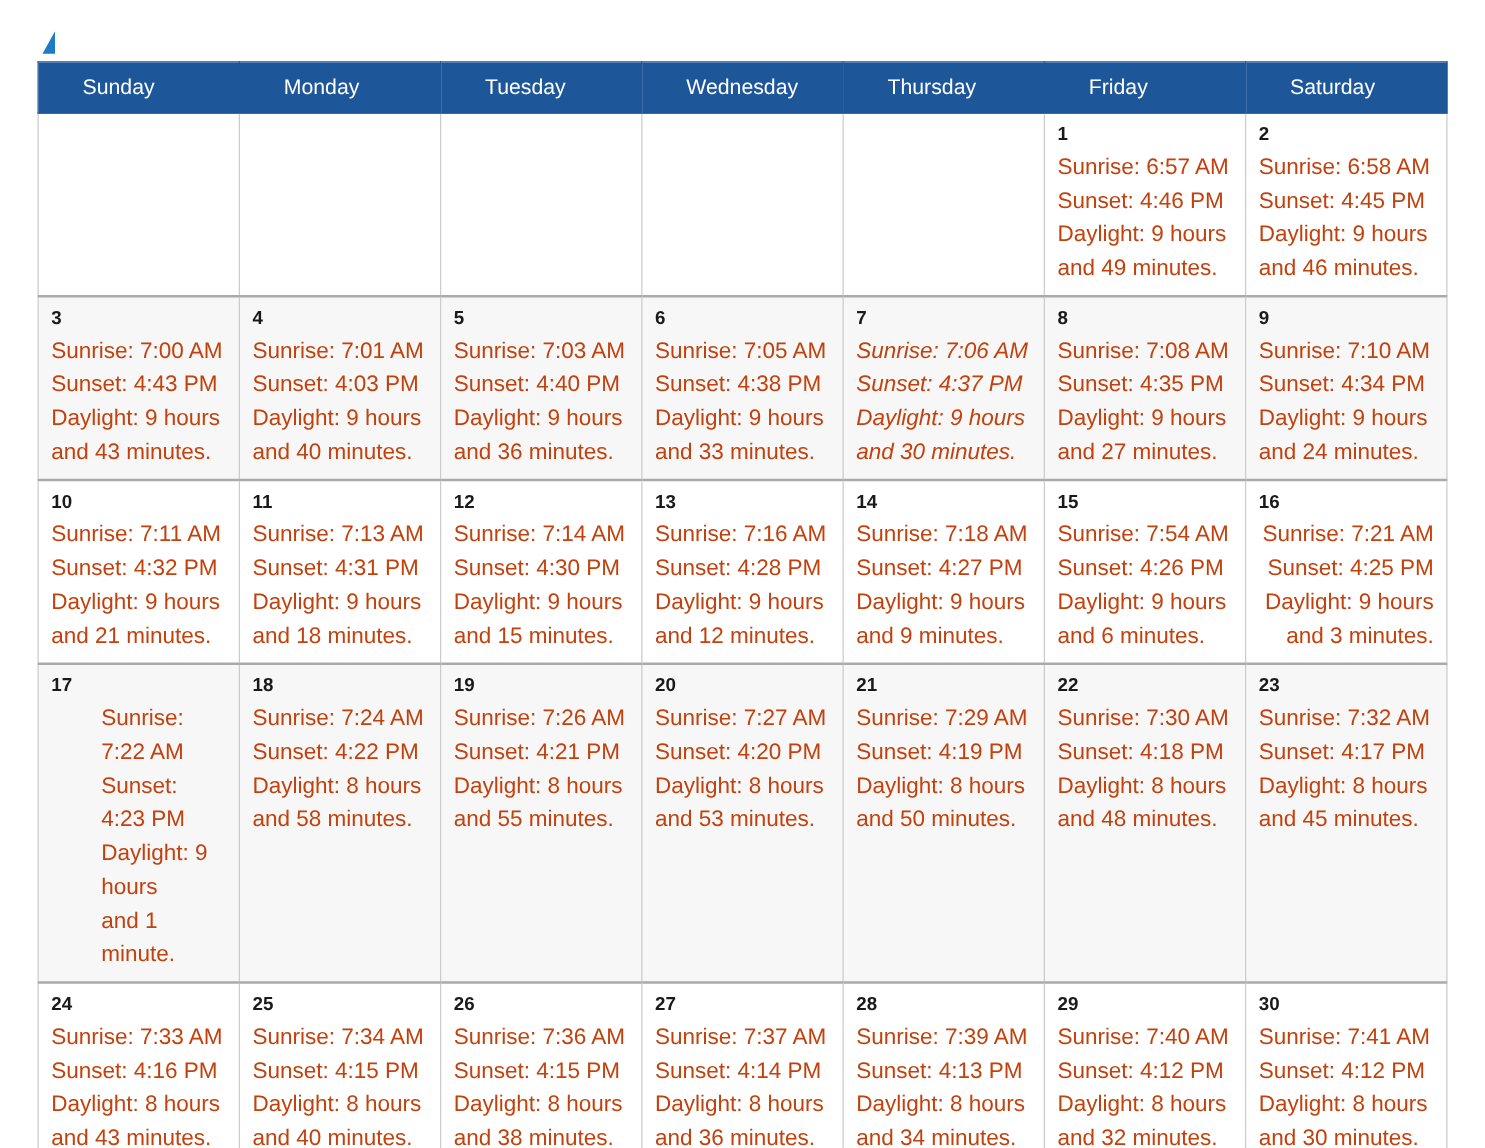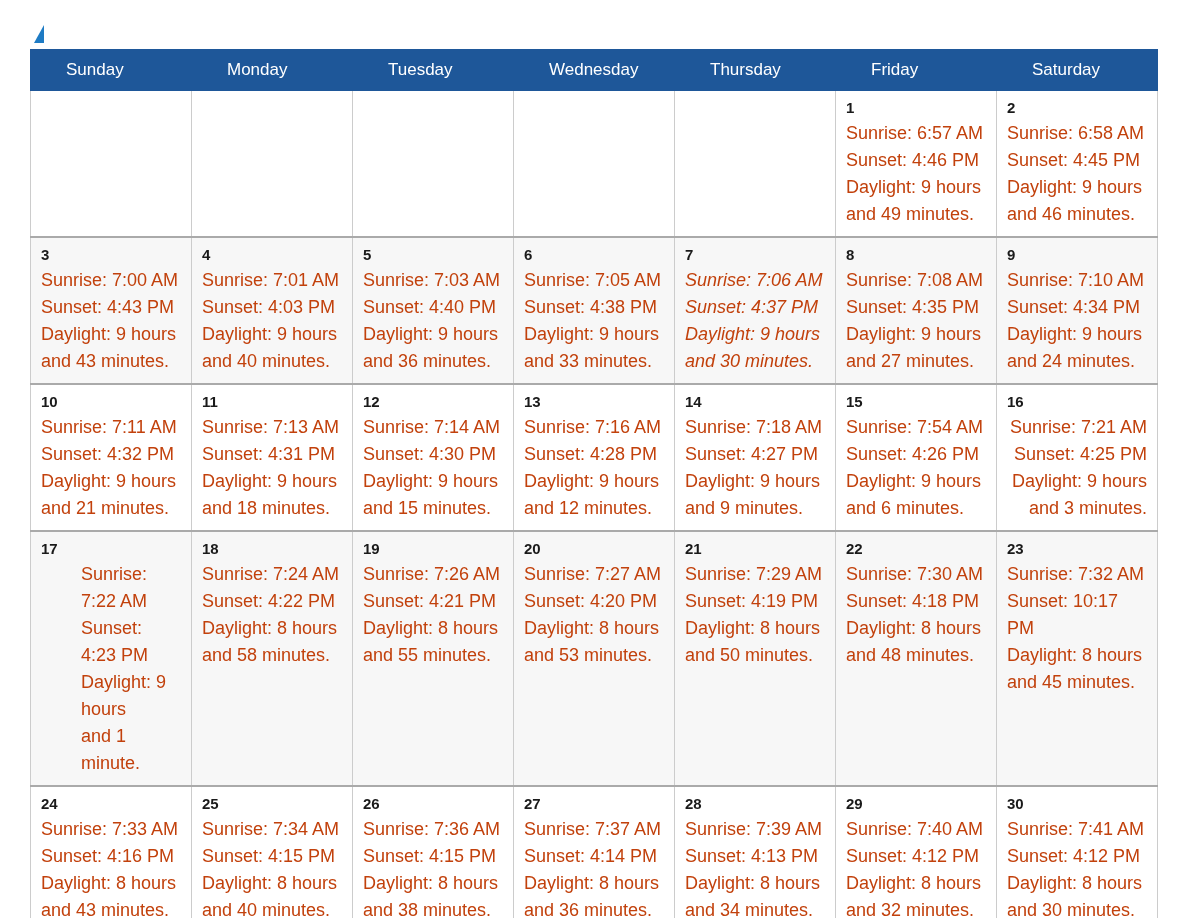--- a/index.html
+++ b/index.html
@@ -306,21 +306,21 @@
         <td>
           <span class="day-number">22</span>
           <div class="day-info" style="white-space: pre-line;">Sunrise: 7:30 AM
 Sunset: 4:18 PM
 Daylight: 8 hours
 and 48 minutes.</div>
         </td>
         <td>
           <span class="day-number">23</span>
           <div class="day-info" style="white-space: pre-line;">Sunrise: 7:32 AM
-Sunset: 10:17 PM
+Sunset: 4:17 PM
 Daylight: 8 hours
 and 45 minutes.</div>
         </td>
       </tr>
       <tr class="row-divider">
         <td>
           <span class="day-number">24</span>
           <div class="day-info" style="white-space: pre-line;">Sunrise: 7:33 AM
 Sunset: 4:16 PM
 Daylight: 8 hours

